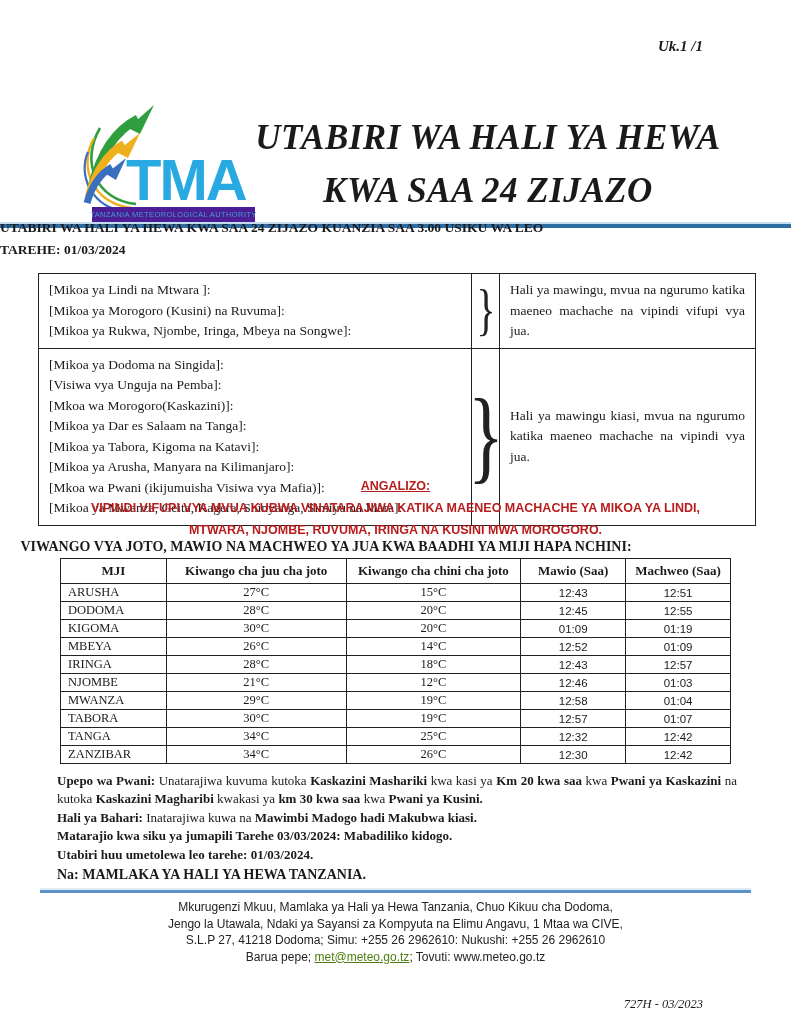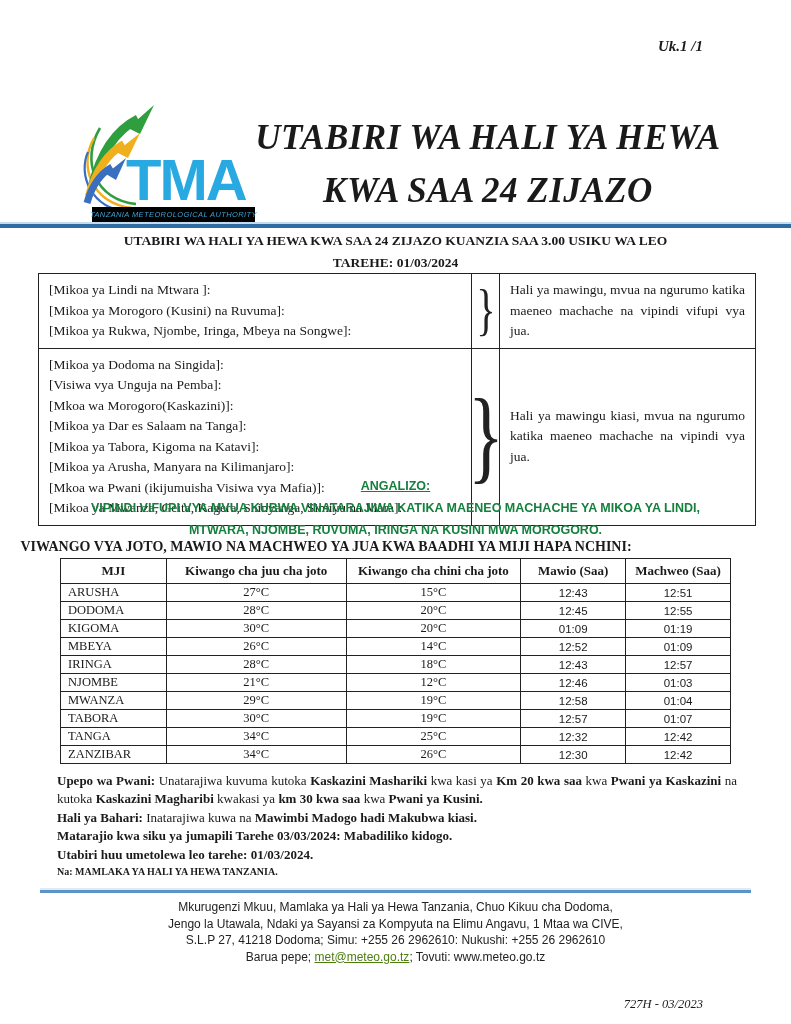--- a/index.html
+++ b/index.html
@@ -33,22 +33,22 @@
   }
 
   
   .rule-thick {
     position: absolute; top: 222px; left: 0; width: 791px; height: 6px;
     background: linear-gradient(#c4dcf0 0 40%, #2e6da4 40% 100%);
   }
 
   
   .subtitle {
-    position: absolute; top: 230px; left: 0; width: 791px;
-    text-align: center; font-weight: bold; font-size: 13.5px; line-height: 1.65;
+    position: absolute; top: 217px; left: 0; width: 791px;
+    font-weight: bold; font-size: 13.5px; line-height: 1.65;
   }
 
   
   table.fc {
     position: absolute; top: 273px; left: 38px;
     border-collapse: collapse; width: 718px;
     font-size: 13.5px;
   }
   table.fc td { border: 1.6px solid #222; vertical-align: middle; }
   td.regions { padding: 6px 8px 6px 10px; line-height: 1.52; }
@@ -98,21 +98,21 @@
   table.temps col.c4 { width: 105px; }
   table.temps col.c5 { width: 105px; }
 
   
   .remarks {
     position: absolute; top: 772px; left: 57px; width: 680px;
     font-size: 13px; line-height: 1.42;
   }
   .remark.justify { text-align: justify; }
   .remark b, .remark .b { font-weight: bold; }
-  .remark.last { font-size: 10px; margin-top: 1px; }
+  .remark.last { font-size: 14px; margin-top: 1px; }
 
   
   .rule-footer {
     position: absolute; top: 888px; left: 40px; width: 711px; height: 5px;
     background: linear-gradient(#dcebf7 0 35%, #5b92c8 35% 100%);
   }
   .footer {
     position: absolute; top: 899px; left: 0; width: 791px;
     text-align: center; font-family: "Liberation Sans", sans-serif;
     font-size: 12px; line-height: 1.38; color: #222;
@@ -126,21 +126,21 @@
     margin-top: 1px;
   }
   .formno {
     position: absolute; top: 997px; right: 88px;
     font-style: italic; font-size: 12.5px;
   }
 
   
   .logo-banner {
     position: absolute; left: 22px; bottom: 0; width: 163px; height: 15px;
-    background: #000000; display: flex; align-items: center; justify-content: center; font-style: italic;
+    background: #4c1d95; display: flex; align-items: center; justify-content: center;
   }
   .logo-banner span {
     font-family: "Liberation Sans", sans-serif; font-size: 7.5px;
     color: #3f9fd0; letter-spacing: 0.4px; white-space: nowrap;
   }
 </style>
 </head>
 <body>
 
 <div class="page">
@@ -208,21 +208,21 @@
             <div> [Mikoa ya  Mwanza, Geita,  Kagera, Shinyanga, Simiyu na Mara]:</div>
           </td>
       <td class="bracecell">
         <span class="brace">}</span>
       </td>
       <td class="fctext">Hali ya mawingu kiasi, mvua na ngurumo katika maeneo machache na vipindi vya jua.</td>
     </tr>
   </tbody>
     </table>
 
-  <div class="notice" style="color: #15803d;">
+  <div class="notice" style="color: #b91c1c;">
     <div class="heading">ANGALIZO:</div>
     <div>VIPINDI VIFUPI VYA MVUA KUBWA VINATARAJIWA KATIKA MAENEO MACHACHE YA MIKOA YA LINDI,</div>
     <div>MTWARA, NJOMBE, RUVUMA, IRINGA NA KUSINI MWA MOROGORO.</div>
   </div>
 
   <div class="table-title">VIWANGO VYA JOTO, MAWIO NA MACHWEO YA JUA KWA BAADHI YA MIJI HAPA NCHINI:</div>
 
   <table class="temps">
     <colgroup>
       <col class="c1">

